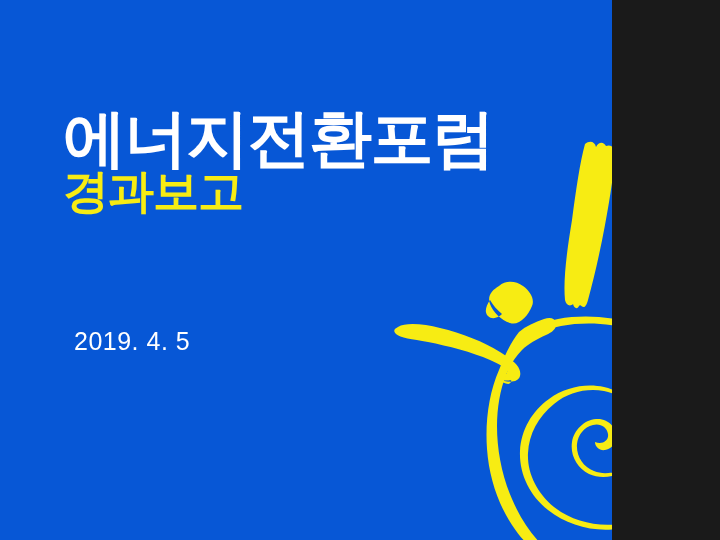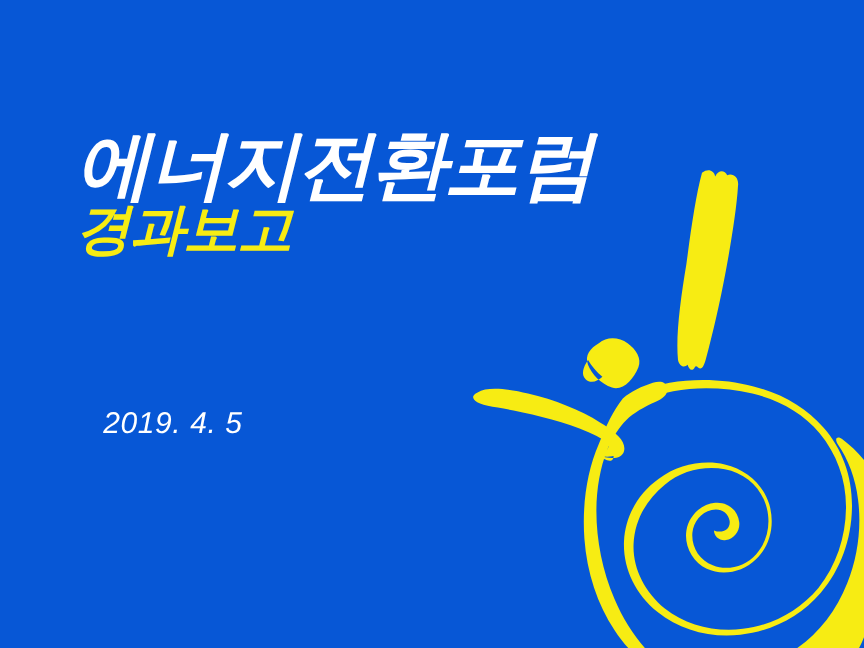--- a/index.html
+++ b/index.html
@@ -4,26 +4,25 @@
 <title>에너지전환포럼 경과보고</title>
 <style>
   html, body {
     margin: 0;
     padding: 0;
     background: #1a1a1a;
   }
 
   .slide {
     position: relative;
-    width: 720px;
+    width: 612px;
     height: 540px;
     overflow: hidden;
     background: #0757d6;
     font-family: "Liberation Sans", "DejaVu Sans", sans-serif;
-    font-style: italic;
     -webkit-font-smoothing: antialiased;
   }
 
   
   .sun-art {
     position: absolute;
     left: 380px;
     top: 120px;
     width: 345px;
     height: 430px;
@@ -58,21 +57,21 @@
   .title-line.accent {
     color: #f7ec13;
     font-size: 46px;
     letter-spacing: -1px;
   }
 
   .date-line {
     position: absolute;
     left: 70px;
     top: 323px;
-    margin: 16px;
+    margin: 4px;
     color: #ffffff;
     font-size: 25px;
     font-weight: 300;
     letter-spacing: 0.5px;
     white-space: nowrap;
   }
 </style>
 </head>
 <body>
 

